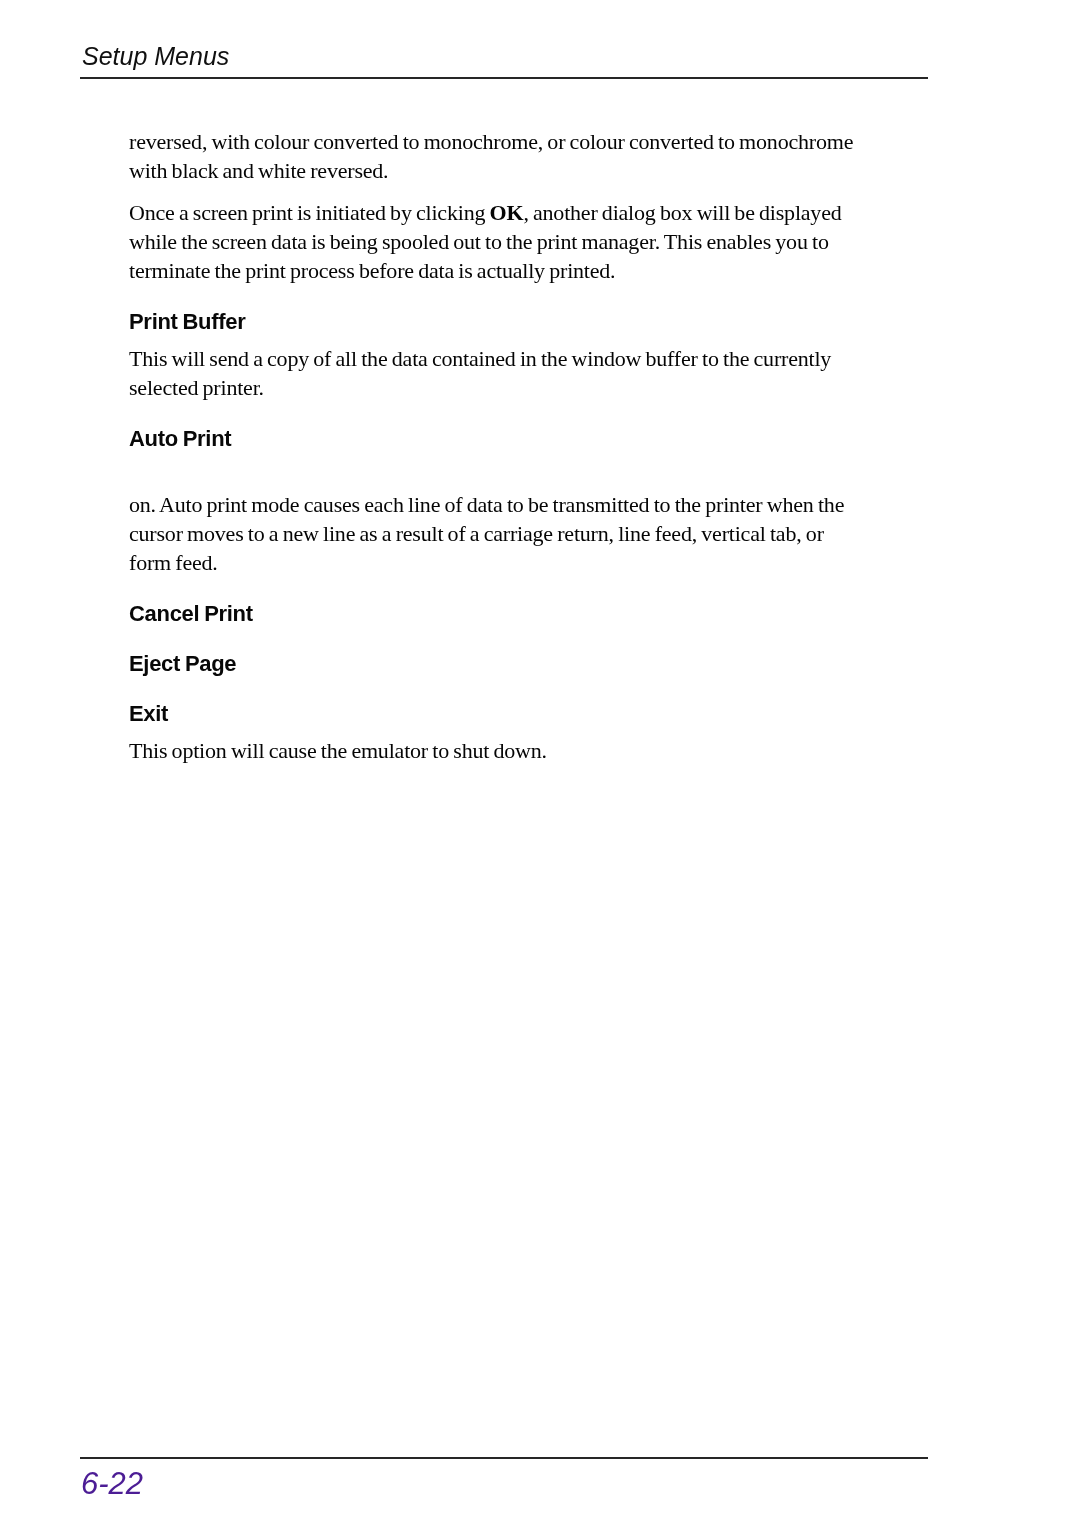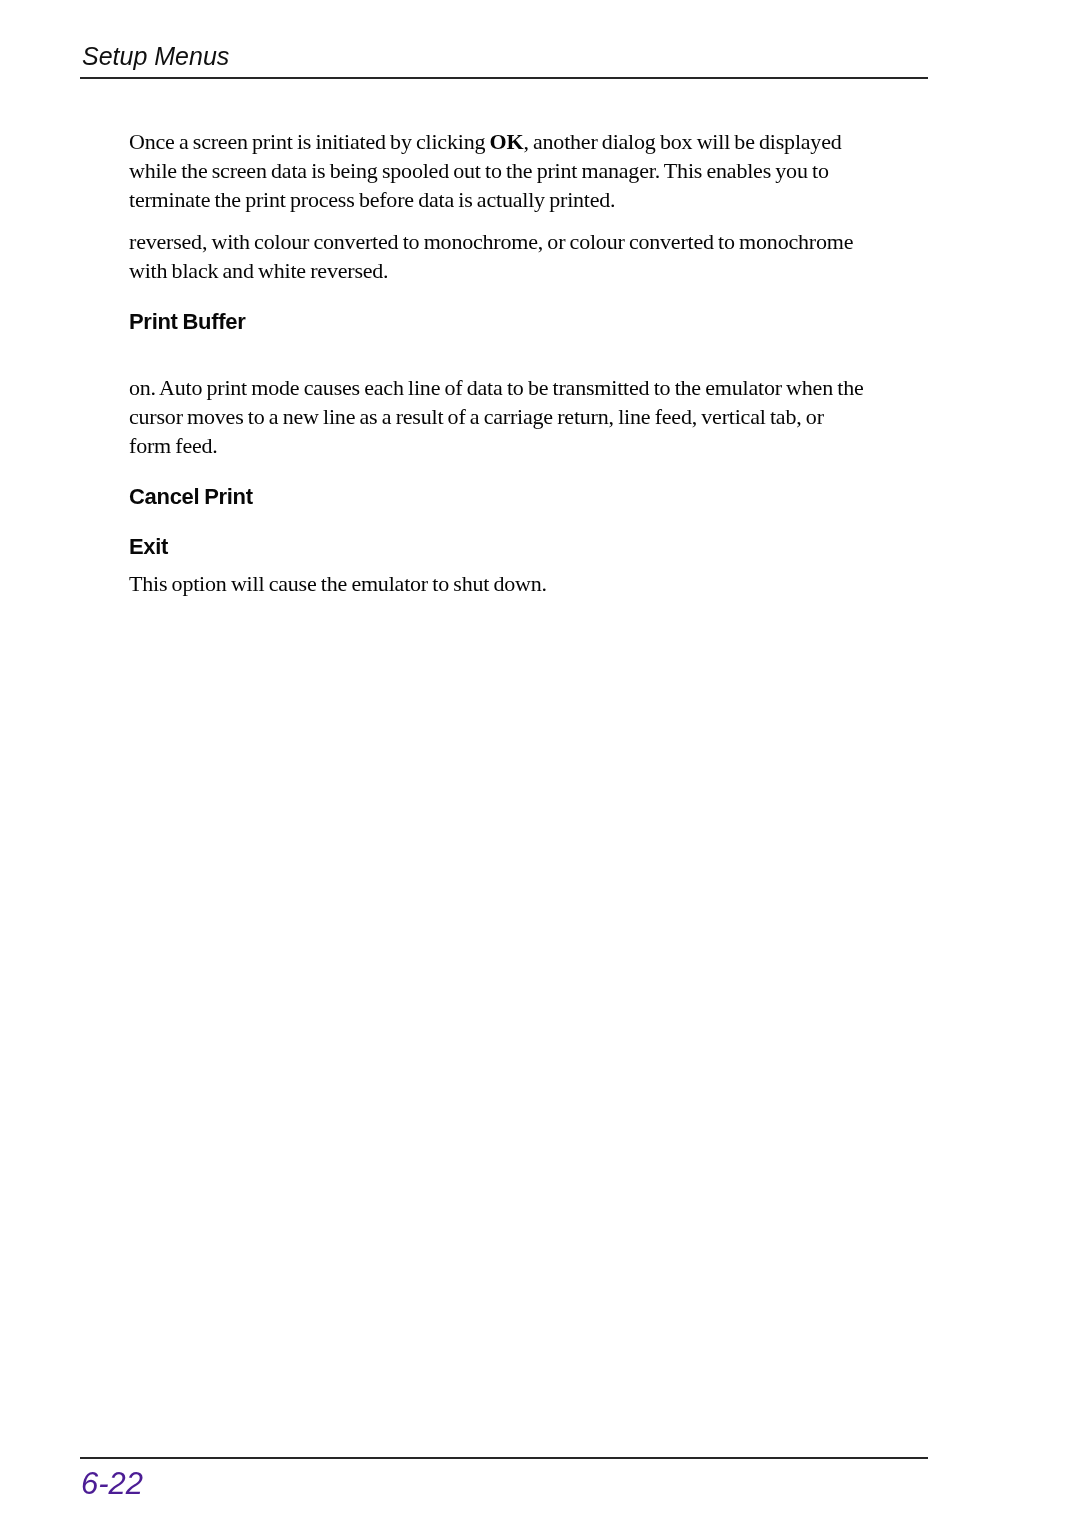--- a/index.html
+++ b/index.html
@@ -67,30 +67,33 @@
 </head>
 <body>
 
 <div class="page">
 
   <div class="header-title">Setup Menus</div>
   <div class="rule header-rule"></div>
 
   <main class="body-text">
 
+    <p><span>reversed, with colour converted to monochrome, or colour converted to monochrome</span><br><span>with black and white reversed.</span></p>
+
     <p><span>Once a screen print is initiated by clicking </span><b>OK</b><span>, another dialog box will be displayed</span><br><span>while the screen data is being spooled out to the print manager. This enables you to</span><br><span>terminate the print process before data is actually printed.</span></p>
 
-    <p><span>reversed, with colour converted to monochrome, or colour converted to monochrome</span><br><span>with black and white reversed.</span></p>
+    <h2>Print Buffer</h2>
+    <p><span>This will send a copy of all the data contained in the window buffer to the currently</span><br><span>selected printer.</span></p>
 
-    <h2>Print Buffer</h2>
-
-    <p><br><span>on. Auto print mode causes each line of data to be transmitted to the emulator when the</span><br><span>cursor moves to a new line as a result of a carriage return, line feed, vertical tab, or</span><br><span>form feed.</span></p>
+    <h2>Auto Print</h2>
+    <p><br><span>on. Auto print mode causes each line of data to be transmitted to the printer when the</span><br><span>cursor moves to a new line as a result of a carriage return, line feed, vertical tab, or</span><br><span>form feed.</span></p>
 
     <h2>Cancel Print</h2>
 
+    <h2>Eject Page</h2>
 
     <h2>Exit</h2>
     <p><span>This option will cause the emulator to shut down.</span></p>
 
   </main>
 
   <div class="rule footer-rule"></div>
   <div class="footer-page-number">6-22</div>
 
 </div>

